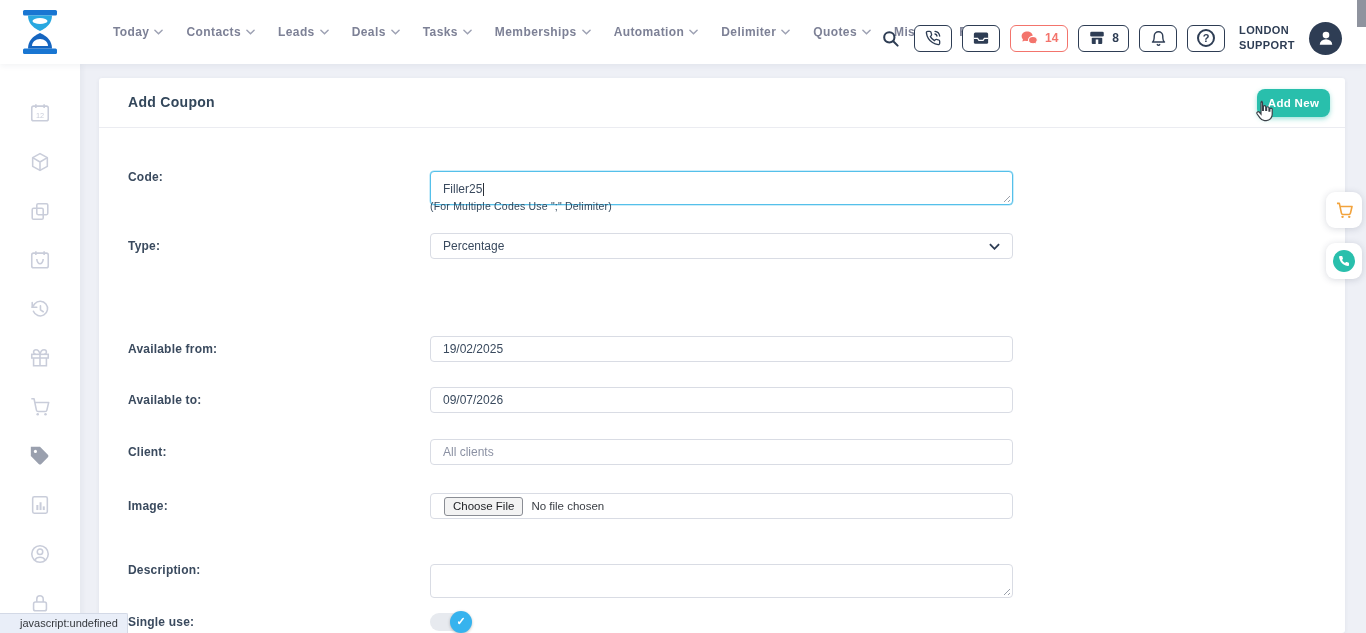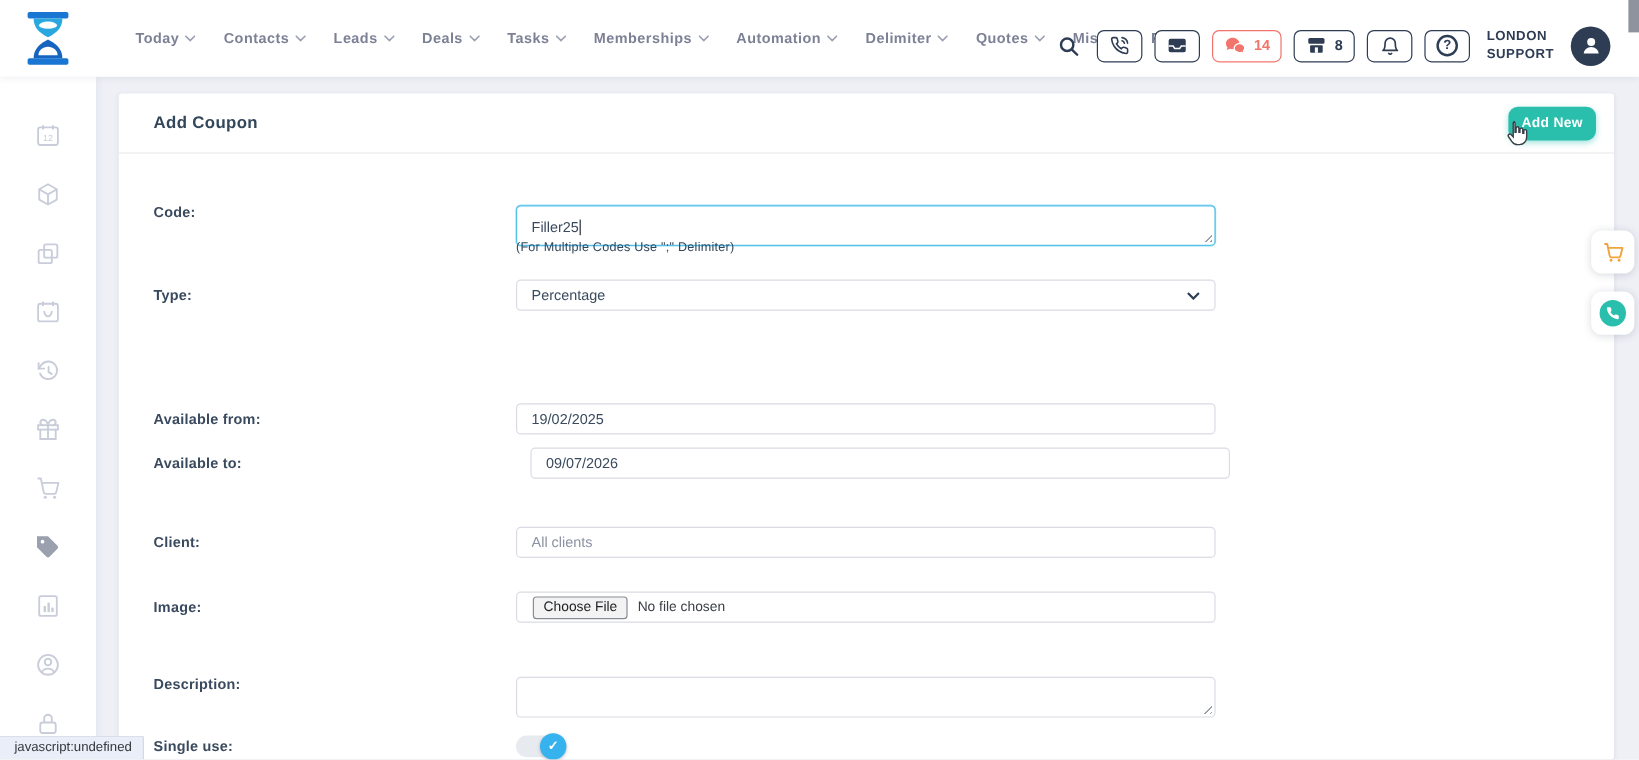--- a/index.html
+++ b/index.html
@@ -79,21 +79,21 @@
   
   .float-btn { position:absolute; right:4px; width:36px; height:36px; background:#fff; border-radius:9px;
     box-shadow:0 1px 7px rgba(40,50,80,.18); display:flex; align-items:center; justify-content:center;
     cursor:pointer; z-index:20; }
   .float-cart { top:192px; }
   .float-phone { top:243px; }
   .phone-bubble { width:22px; height:22px; border-radius:50%; background:#29bfac;
     display:flex; align-items:center; justify-content:center; }
 
   
-  .statusbar { position:absolute; left:0; bottom:0; height:20px; padding:3px 9px 0 12px; background:#e9eef8;
+  .statusbar { position:absolute; left:0; bottom:0; height:20px; padding:3px 9px 0 20px; background:#e9eef8;
     border-top:1px solid #d3d9e6; border-right:1px solid #d3d9e6; border-top-right-radius:2px;
     font-size:11px; color:#35383d; z-index:30; }
   .scroll-thumb { position:absolute; right:0; top:0; width:9px; height:27px; background:#8f939e; z-index:40; }
 </style>
 </head>
 <body>
 
 <div class="topbar">
   <svg class="logo" viewBox="0 0 48 48">
     <rect x="7" y="2" width="34" height="5.5" rx="1.5" fill="#1976d2"></rect>
@@ -311,21 +311,21 @@
   </div>
 
 
   <div class="form-row" style="top:258px;">
     <div class="form-label">Available from:</div>
     <div class="ctrl">
       <input class="tb field" type="text" readonly="" value="19/02/2025" style="">
     </div>
   </div>
 
-  <div class="form-row" style="top:295px;gap:12px;">
+  <div class="form-row" style="top:309px;">
     <div class="form-label">Available to:</div>
     <div class="ctrl">
       <input class="tb field" type="text" readonly="" value="09/07/2026" style="">
     </div>
   </div>
 
   <div class="form-row" style="top:415px;">
     <div class="form-label">Image:</div>
     <div class="ctrl">
       <div class="tb file-box">

